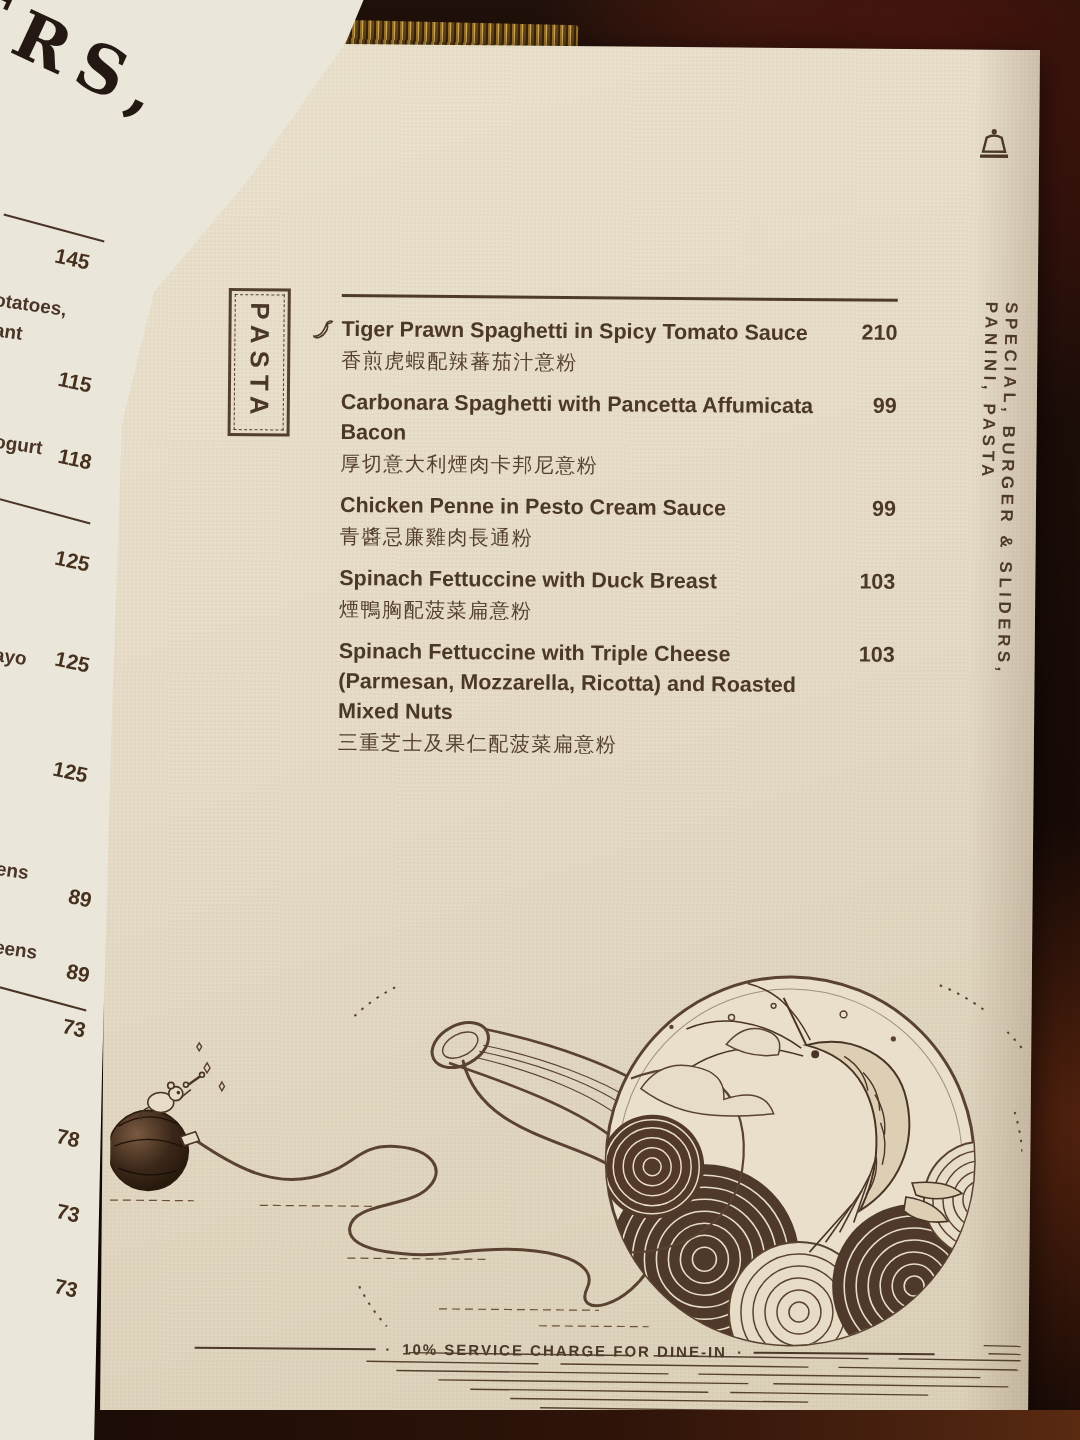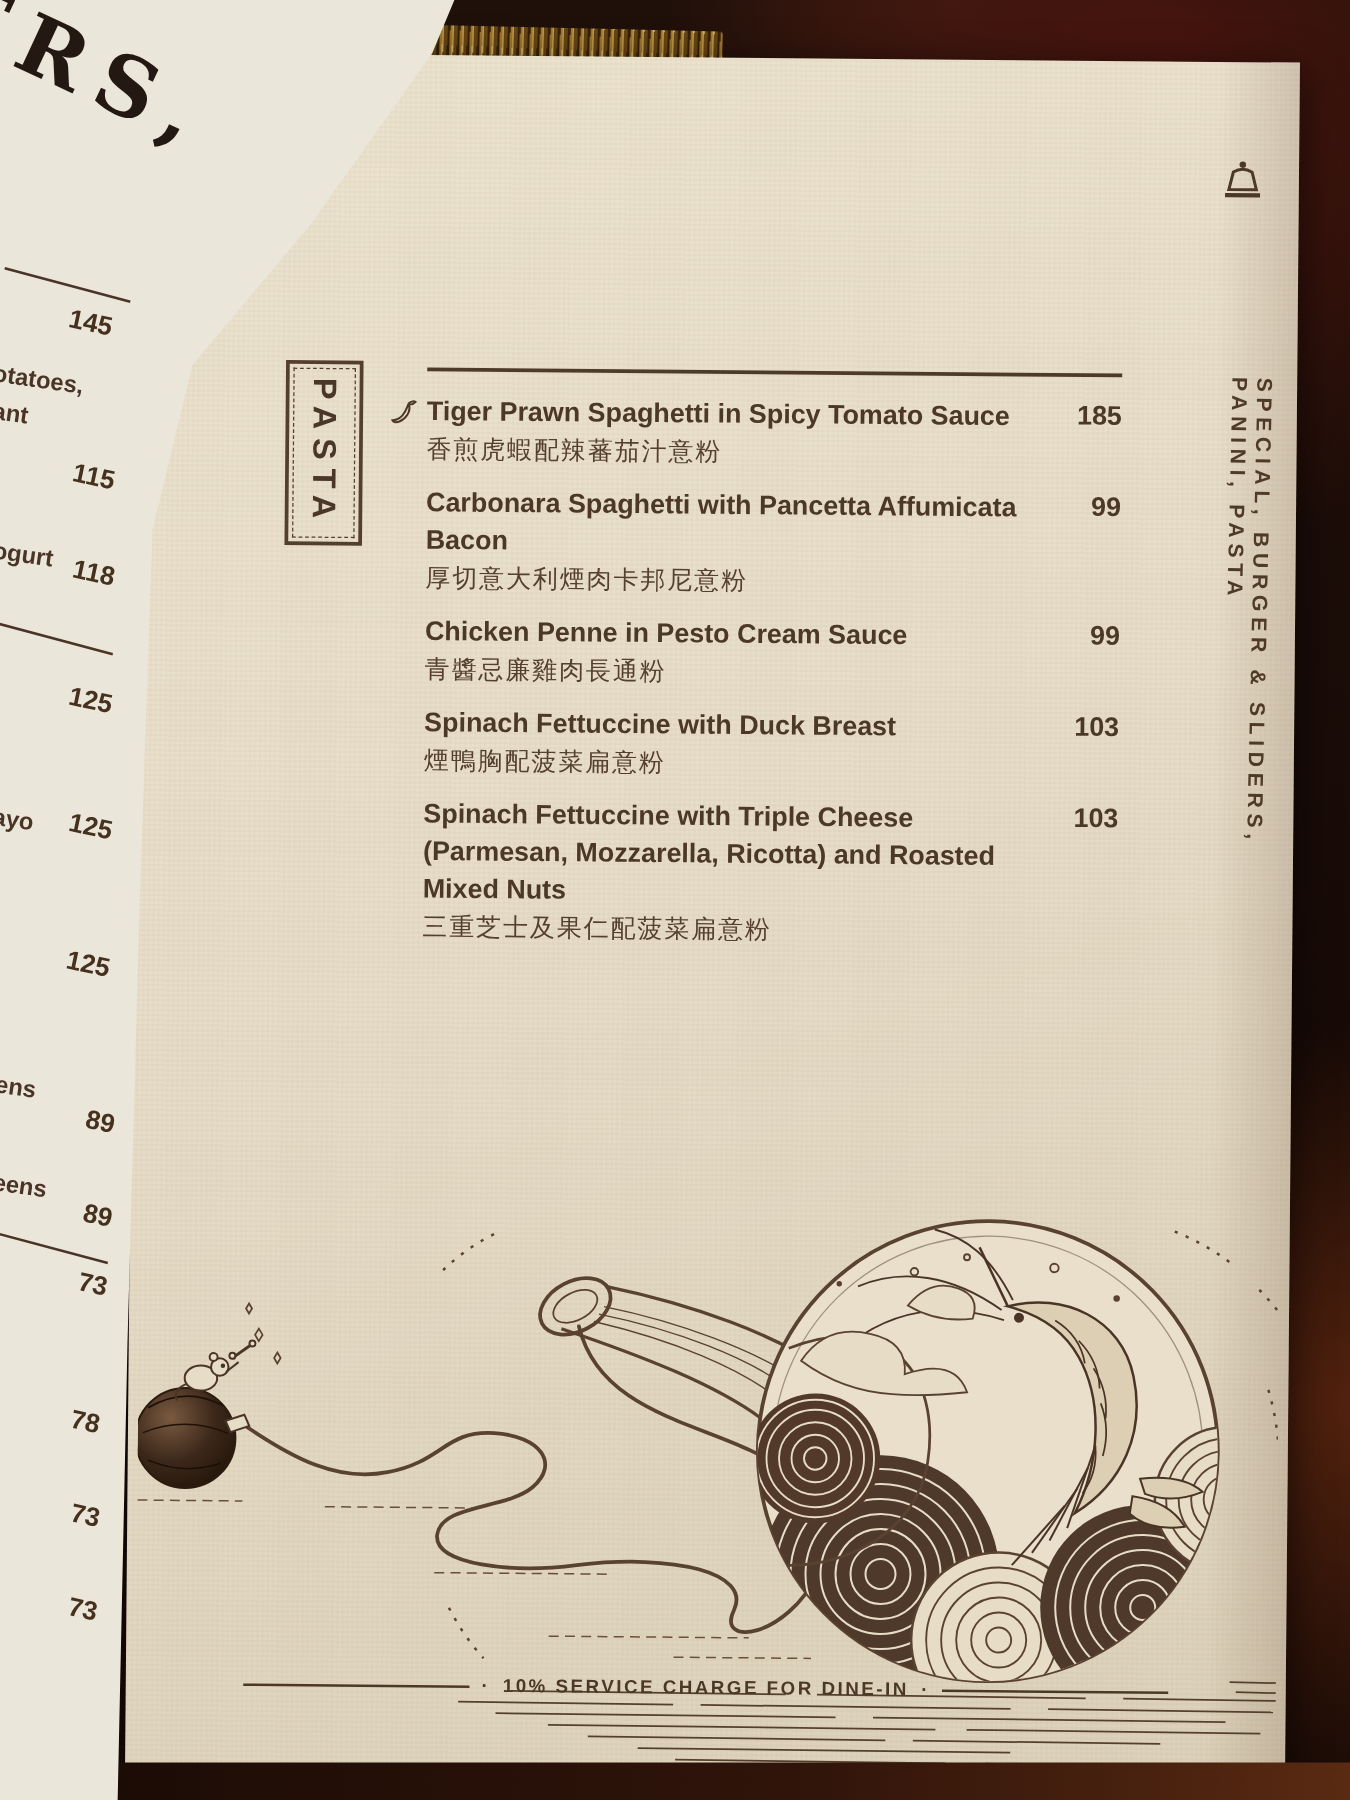--- a/index.html
+++ b/index.html
@@ -119,21 +119,21 @@
       <span class="chili">
         <svg width="22" height="22" viewBox="0 0 22 22">
           <path d="M15 4 C17.5 2 19.5 1.5 21 2.6 C19.5 4.4 17.5 5 15.5 4.8" fill="none" stroke="#4c3827" stroke-width="1.5"></path>
           <path d="M15.5 4.8 C17.5 10 13.5 16 8 18.4 C5 19.6 2.6 18.6 2.4 17.4 C6.5 17.5 10.5 14.4 12.6 10.4 C13.8 8 14.6 6 15 4.8 Z" fill="none" stroke="#4c3827" stroke-width="1.6"></path>
         </svg>
       </span>
       <div class="item-names">
         <div class="item-en">Tiger Prawn Spaghetti in Spicy Tomato Sauce</div>
         <div class="item-zh">香煎虎蝦配辣蕃茄汁意粉</div>
       </div>
-      <div class="item-price">185</div>
+      <div class="item-price">210</div>
     </div>
 
     <div class="item">
       <div class="item-names">
         <div class="item-en">Carbonara Spaghetti with Pancetta Affumicata Bacon</div>
         <div class="item-zh">厚切意大利煙肉卡邦尼意粉</div>
       </div>
       <div class="item-price">99</div>
     </div>
 

